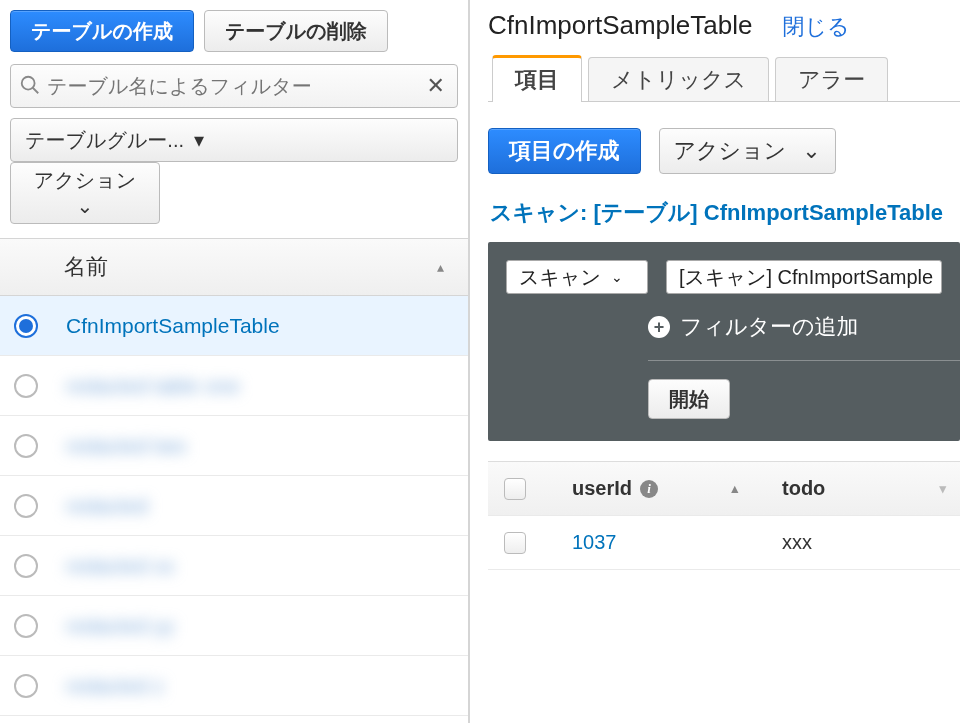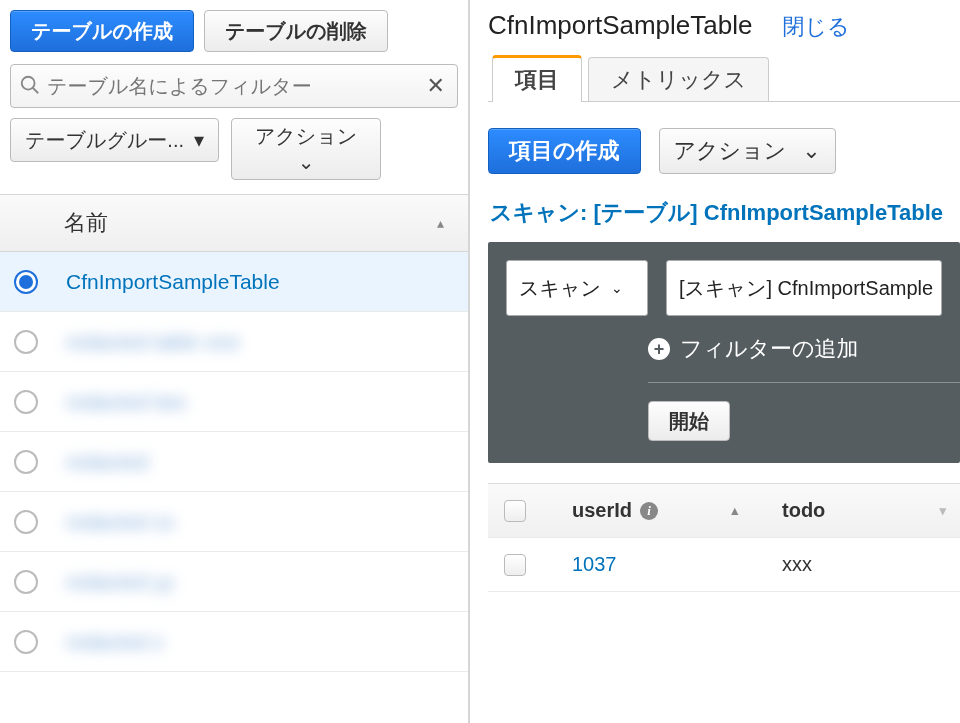--- a/index.html
+++ b/index.html
@@ -84,22 +84,23 @@
   }
   .search-clear {
     font-size: 22px;
     color: #555;
     cursor: pointer;
     padding: 0 4px;
   }
 
   .group-row {
     display: flex;
-    gap: 12px;
+    gap: 0;
     padding: 0 10px 14px 10px;
+    flex-direction: column;
   }
   .dropdown {
     display: inline-flex;
     align-items: center;
     height: 44px;
     padding: 0 14px;
     border: 1px solid #bbb;
     border-radius: 4px;
     background: linear-gradient(#fdfdfd, #ececec);
     font-size: 20px;
@@ -257,21 +258,21 @@
     border-radius: 2px;
     padding: 18px 18px 22px 18px;
     display: flex;
     flex-direction: column;
     gap: 18px;
     width: 100%;
     overflow: hidden;
   }
   .qrow { display: flex; gap: 18px; align-items: center; }
   .select {
-    height: 56px;
+    height: 34px;
     border: 1px solid #aaa;
     border-radius: 3px;
     background: #fff;
     font-size: 20px;
     padding: 0 12px;
     display: inline-flex;
     align-items: center;
     cursor: pointer;
     white-space: nowrap;
   }
@@ -421,20 +422,21 @@
   <div class="right">
 
     <div class="rhead">
       <span class="rtitle">CfnImportSampleTable</span>
       <span class="rclose">閉じる</span>
     </div>
 
     <div class="tabs" id="tabs">
         <div class="tab active">項目</div>
         <div class="tab">メトリックス</div>
+        <div class="tab">アラー</div>
       </div>
 
     <div class="rtoolbar">
       <div class="btn btn-primary">項目の作成</div>
       <div class="dropdown">
         <span>アクション</span>
         <span class="caret">&nbsp;⌄</span>
       </div>
     </div>
 

